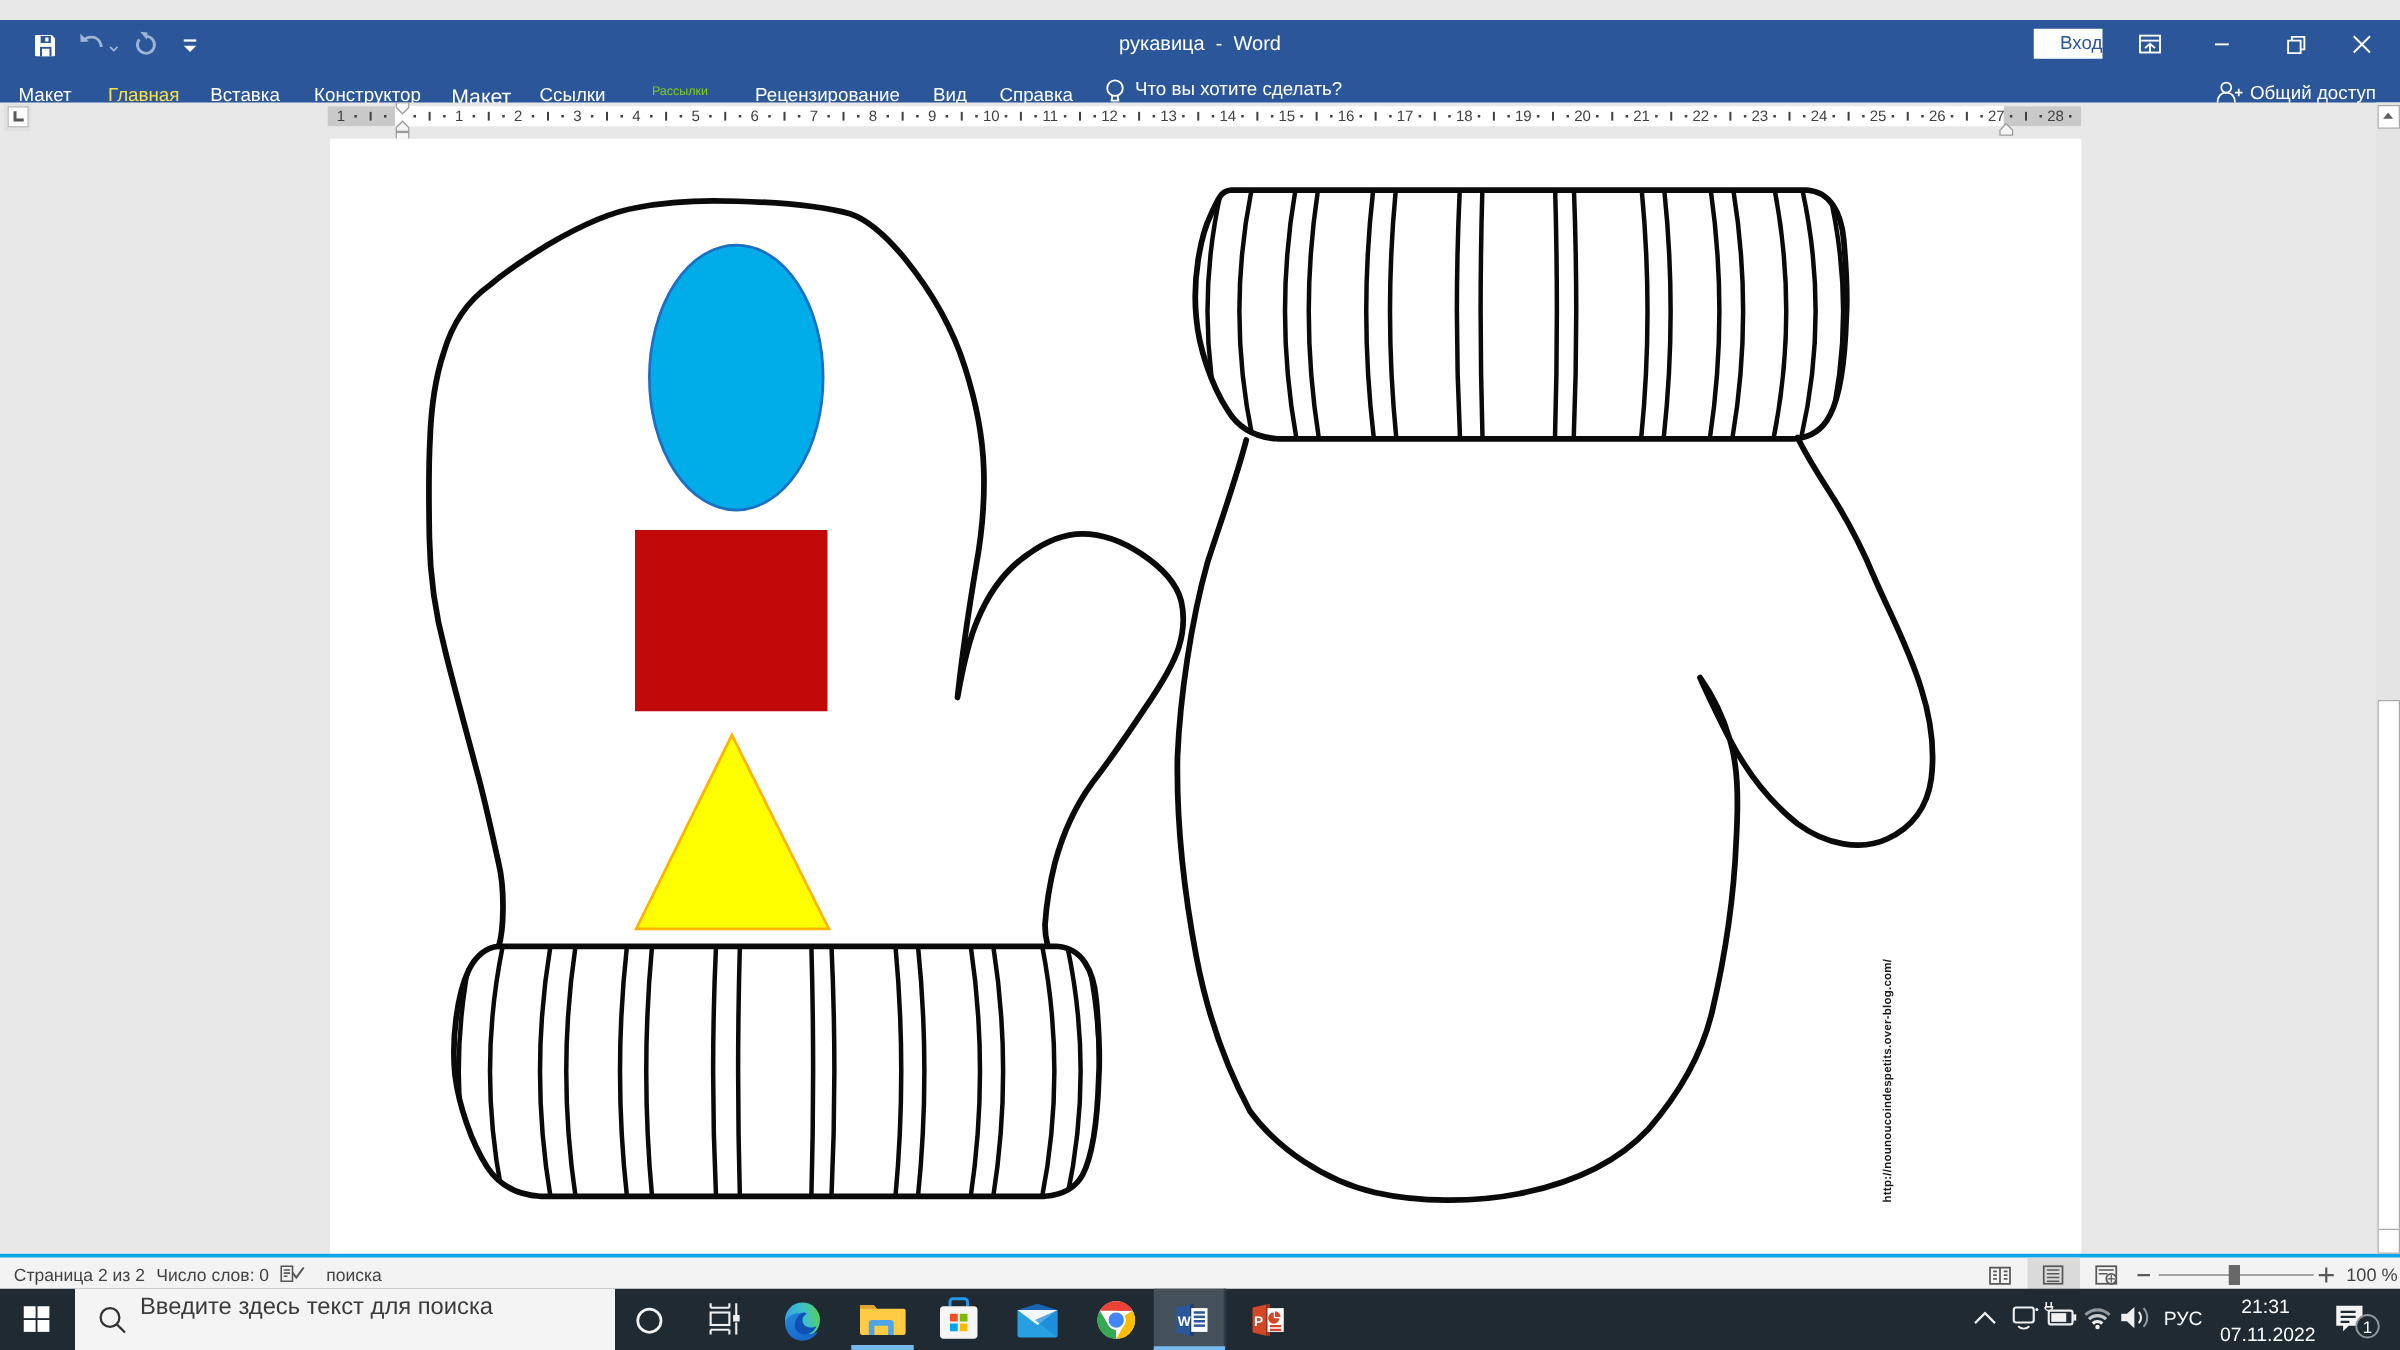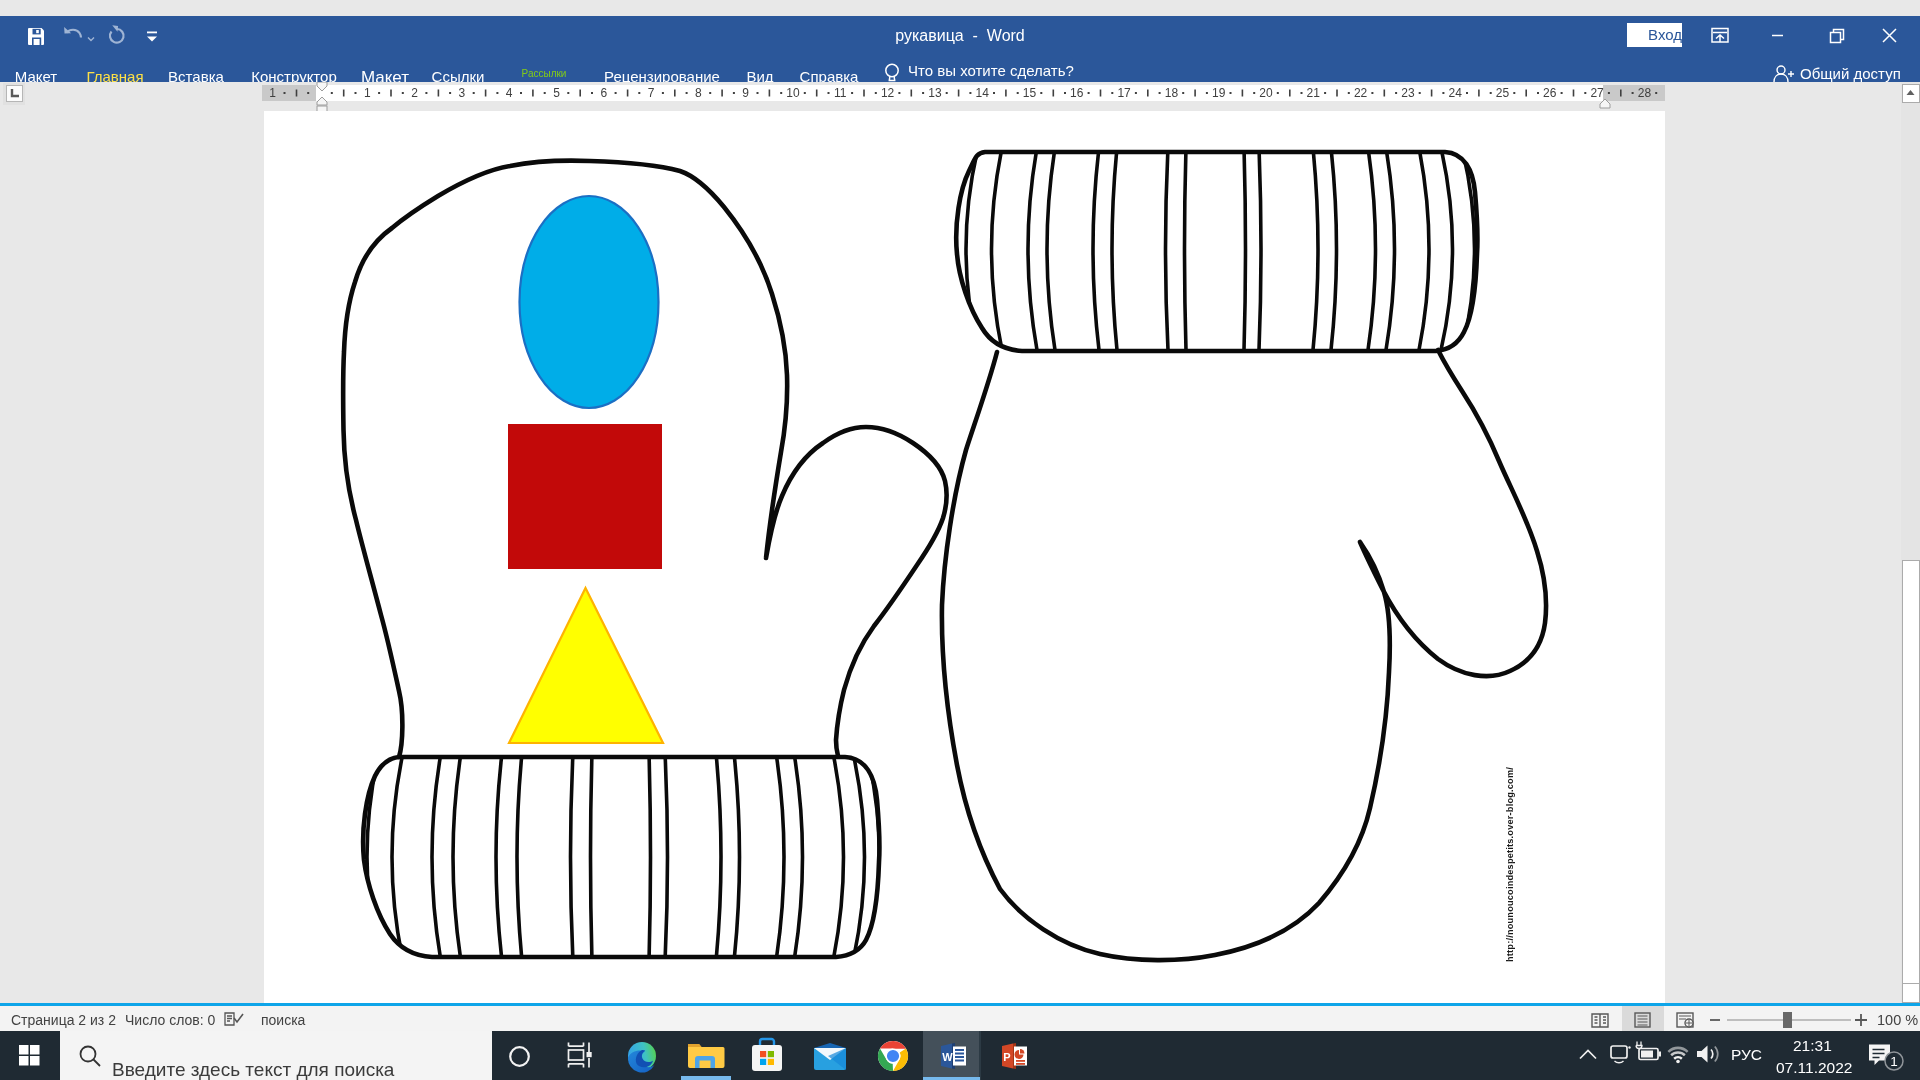--- a/index.html
+++ b/index.html
@@ -320,21 +320,21 @@
         <rect x="30" y="14" width="9.5" height="9.5"></rect>
         <rect x="19" y="25" width="9.5" height="9.5"></rect>
         <rect x="30" y="25" width="9.5" height="9.5"></rect>
       </g>
  </svg>
  <div style="position:absolute;left:60px;top:0;width:432px;height:49px;background:#f4f4f4">
   <svg width="26" height="26" viewBox="0 0 26 26" style="position:absolute;left:17px;top:12px">
    <circle cx="11" cy="11" r="7.5" stroke="#333" stroke-width="1.8" fill="none"></circle>
    <path d="M16.5 16.5 L23 23" stroke="#333" stroke-width="1.8"></path>
   </svg>
-  <div style="position:absolute;left:52px;top:28px;font-size:19px;color:#3b3b3b;white-space:nowrap">Введите здесь текст для поиска</div>
+  <div style="position:absolute;left:52px;top:4px;font-size:19px;color:#3b3b3b;white-space:nowrap">Введите здесь текст для поиска</div>
  </div>
  <svg width="30" height="30" viewBox="0 0 30 30" style="position:absolute;left:505px;top:11px">
   <circle cx="14.5" cy="14.5" r="9.3" stroke="#f2f2f2" stroke-width="2.2" fill="none"></circle>
  </svg>
 
  <svg width="32" height="34" viewBox="0 0 32 34" style="position:absolute;left:564px;top:8px">
   <g stroke="#f0f0f0" stroke-width="1.7" fill="none">
    <path d="M4.5 3.5 V7.2 M4.5 7.2 H19.5 M19.5 7.2 V3.5"></path>
    <rect x="4.5" y="11" width="15" height="10"></rect>
    <path d="M4.5 28.5 V24.8 M4.5 24.8 H19.5 M19.5 24.8 V28.5"></path>

